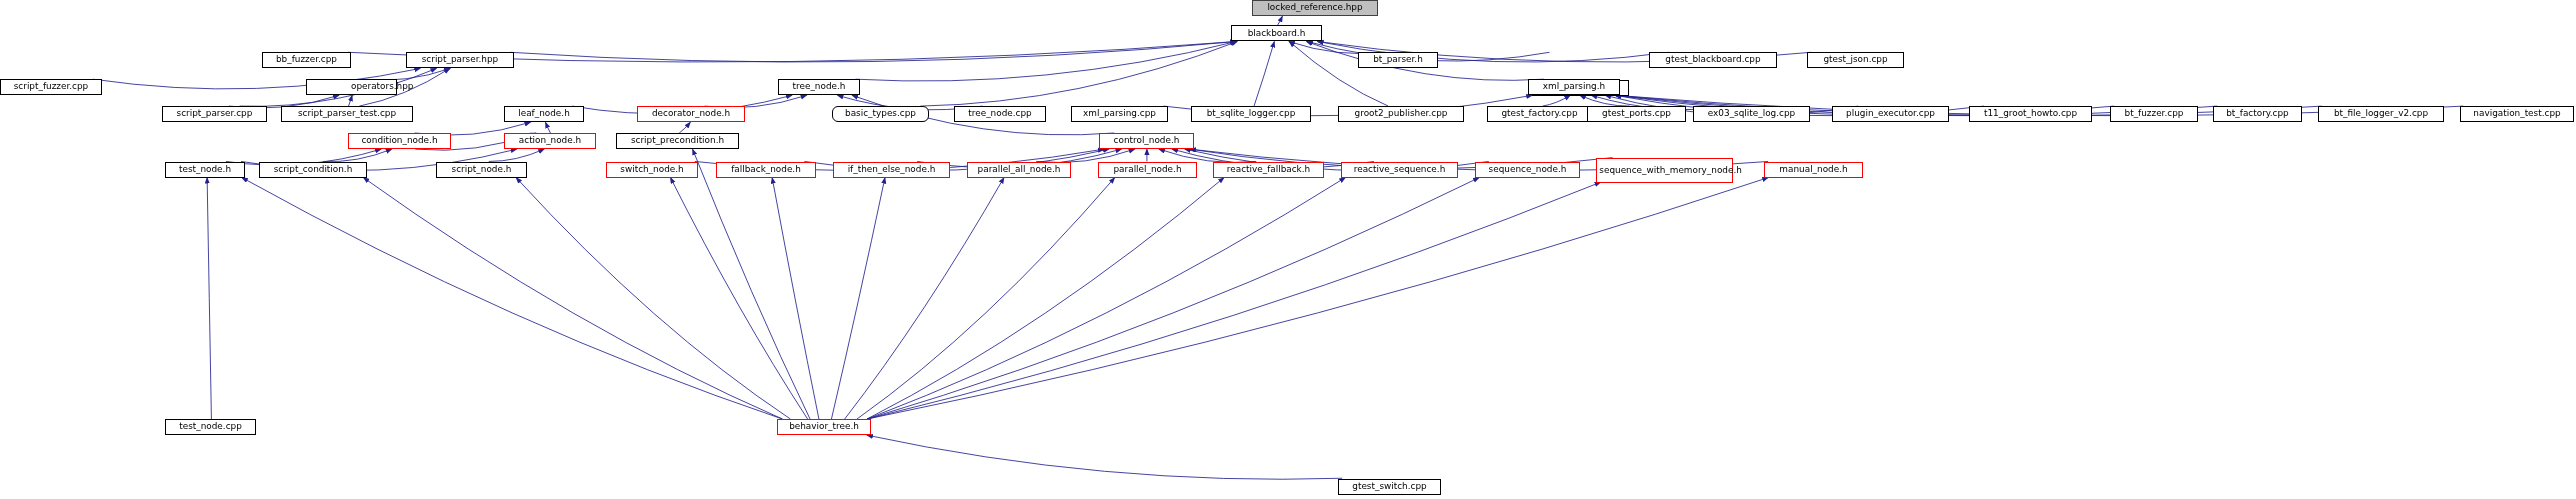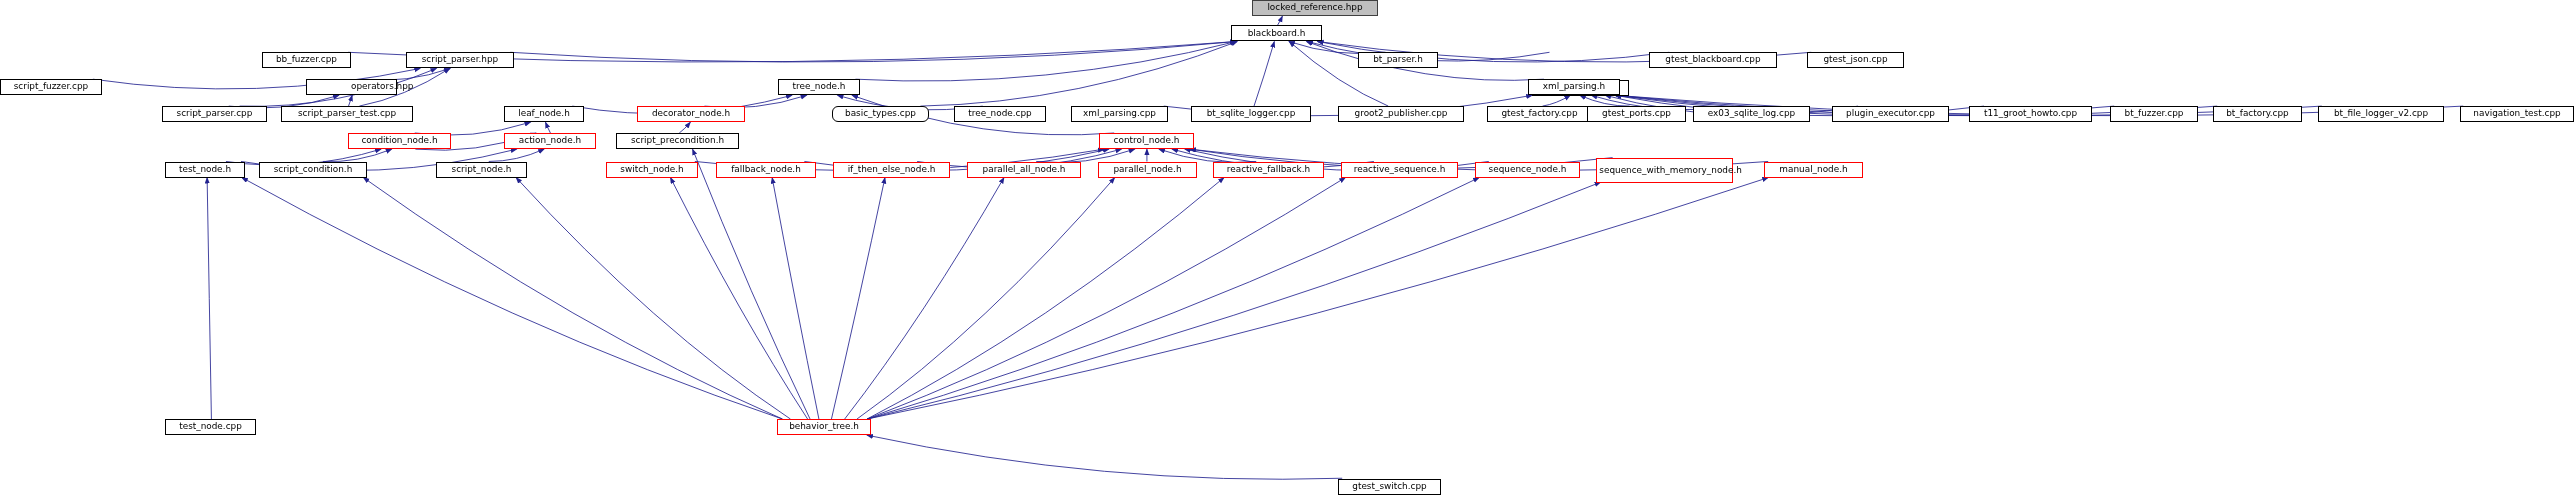--- a/index.html
+++ b/index.html
@@ -225,21 +225,21 @@
       </div>
       <div class="node red" style="left: 606px; top: 162px; width: 92px;">
         <span class="lbl">switch_node.h</span>
       </div>
       <div class="node red" style="left: 716px; top: 162px; width: 100px;">
         <span class="lbl">fallback_node.h</span>
       </div>
       <div class="node red" style="left: 833px; top: 162px; width: 117px;">
         <span class="lbl">if_then_else_node.h</span>
       </div>
-      <div class="node red" style="left: 967px; top: 162px; width: 114px;">
+      <div class="node red" style="left: 967px; top: 162px; width: 104px;">
         <span class="lbl">parallel_all_node.h</span>
       </div>
       <div class="node red" style="left: 1098px; top: 162px; width: 99px;">
         <span class="lbl">parallel_node.h</span>
       </div>
       <div class="node red" style="left: 1213px; top: 162px; width: 111px;">
         <span class="lbl">reactive_fallback.h</span>
       </div>
       <div class="node red" style="left: 1341px; top: 162px; width: 117px;">
         <span class="lbl">reactive_sequence.h</span>

